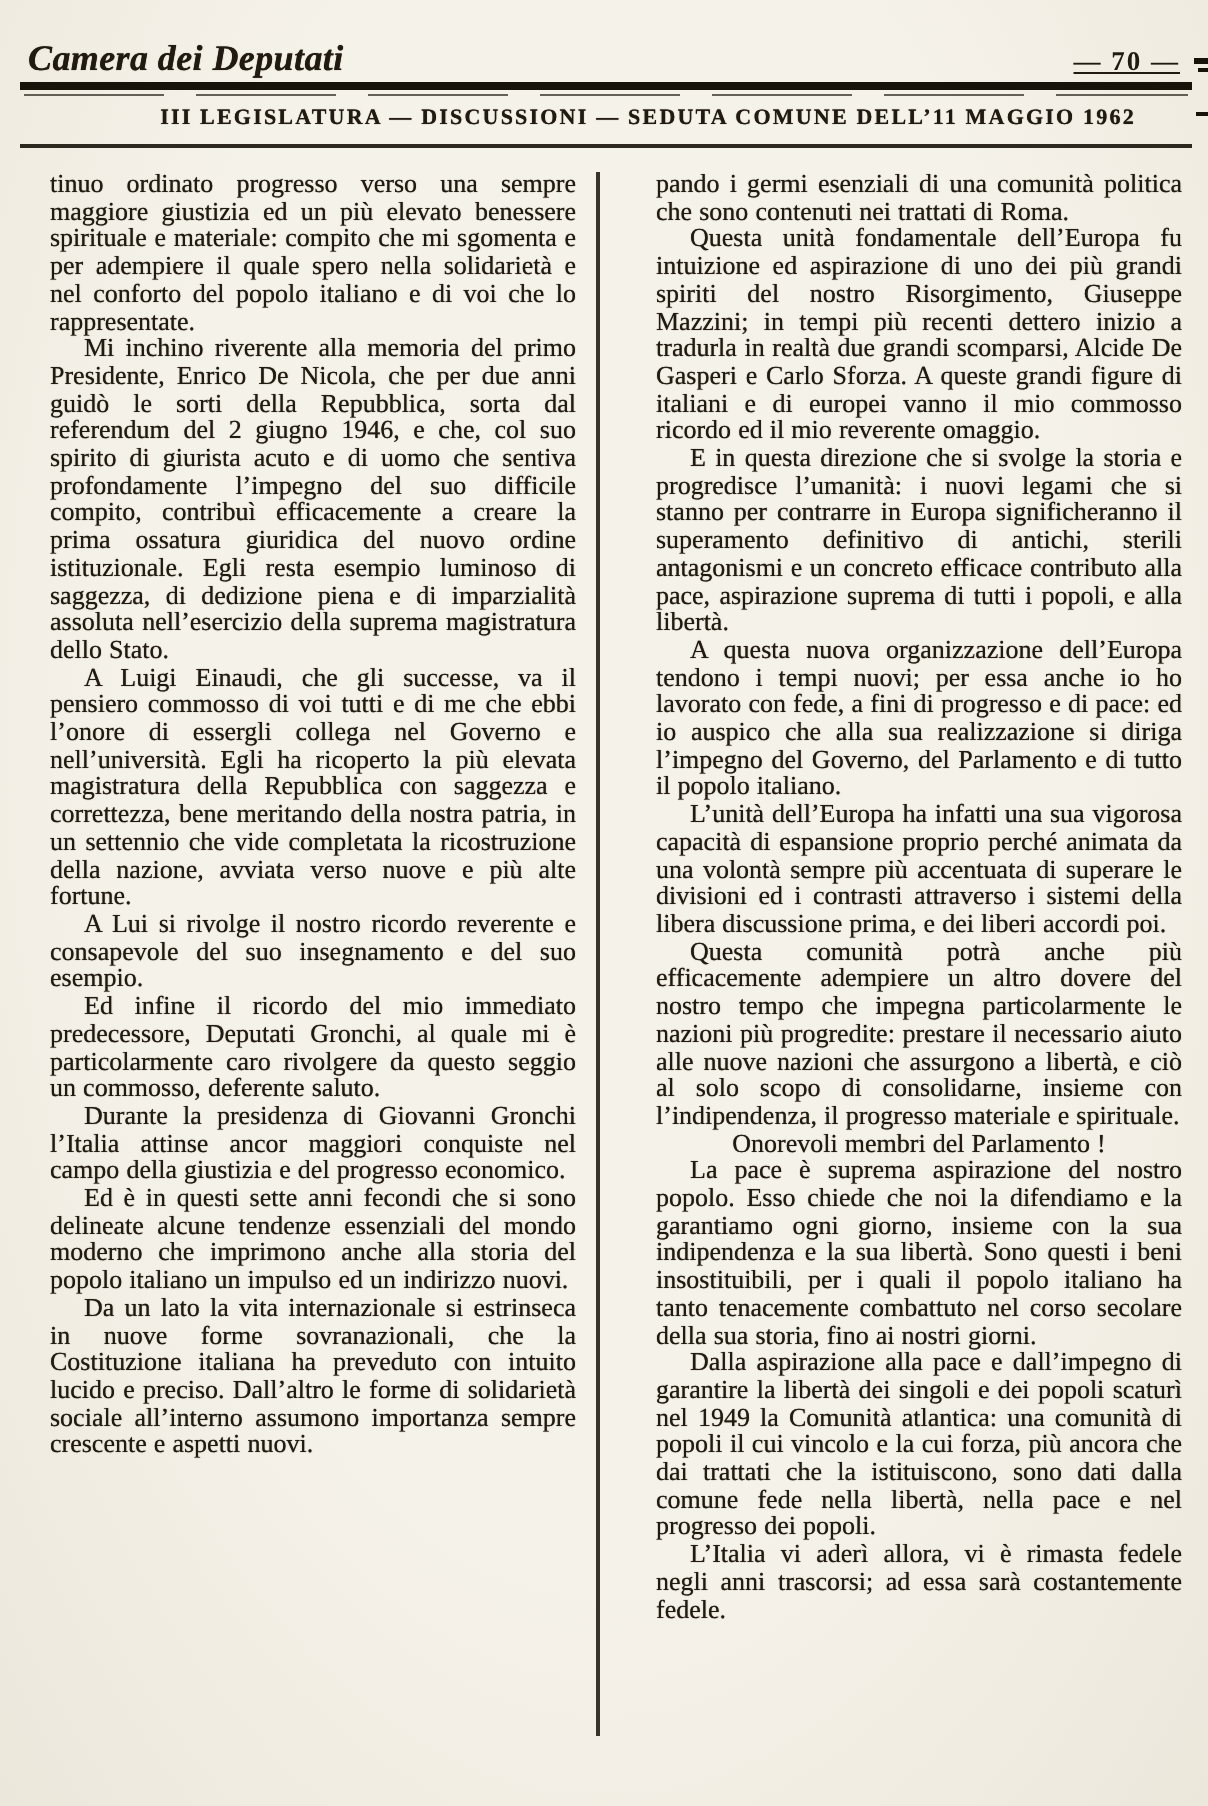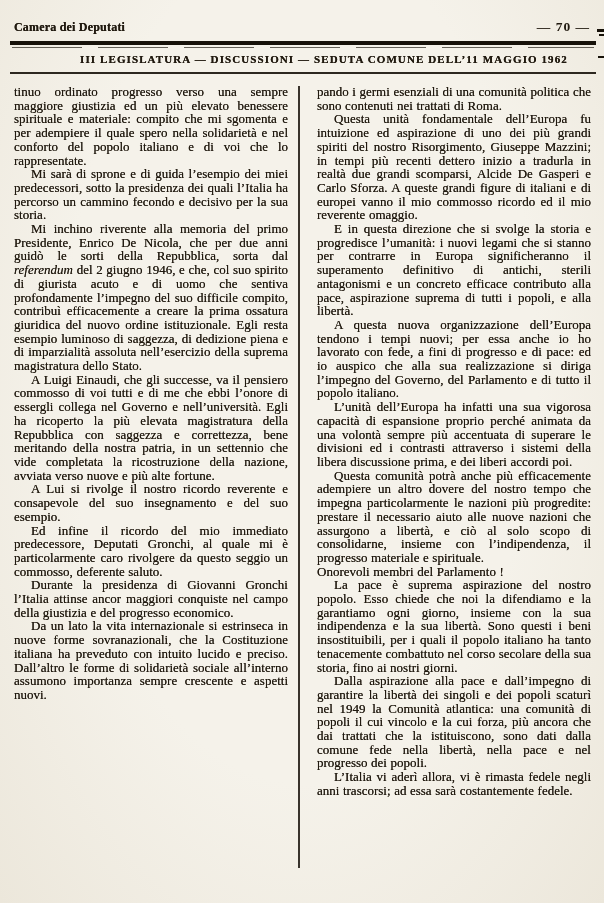--- a/index.html
+++ b/index.html
@@ -13,26 +13,26 @@
     color: var(--ink,#211a10);
     overflow:hidden;
   }
 
   
   .header {
     position:absolute; top:19px; left:14px; right:14px;
     display:flex; justify-content:space-between; align-items:baseline;
   }
   .running-title {
-    font-weight:bold; font-size:12px;
+    font-style:italic; font-weight:bold; font-size:18px;
     letter-spacing:0.2px; white-space:nowrap;
     text-shadow:0 0 0.4px var(--ink,#211a10);
   }
   .page-num {
-    font-size:13.5px; font-weight:bold; letter-spacing:1px; white-space:nowrap;
+    font-size:13.5px; font-weight:bold; letter-spacing:1px; white-space:nowrap;text-decoration:underline;
   }
   .rule-thick {
     position:absolute; top:41px; left:10px; right:8px; height:4px;
     background: var(--rule,#17120a);
   }
   .rule-thick::after {
     content:""; position:absolute; left:2px; right:2px; top:6px; height:1px;
     background: repeating-linear-gradient(90deg,
       var(--rule,#17120a) 0px, var(--rule,#17120a) 70px,
       transparent 70px, transparent 86px);
@@ -51,29 +51,29 @@
   }
 
   
   .columns {
     position:absolute; top:85px; left:14px; right:13px; bottom:10px;
     display:flex; gap:29px;
     font-size:13px; line-height:13.7px;
     text-align:justify;
     overflow:hidden;
   }
-  .col { flex:1 1 0; min-width:0; }
+  .col { flex:1 1 0; min-width:0;margin-left:11px; }
   .col p {
     margin:0;
     text-shadow:0 0 0.45px rgba(33,26,16,0.85);
     word-spacing:0.3px;
   }
   .col p.indent { text-indent:17px; }
-  .col p.center { text-indent:0; }
-  .em { font-style:italic; }
+  .col p.center { text-align:center; text-indent:0; }
+  .em { }
 
   .col-divider {
     position:absolute; left:298px; top:86px; height:782px; width:1.5px;
     background: var(--rule,#17120a); opacity:0.85;
   }
 
   
   .artifact-1 { position:absolute; right:0; top:29px; width:7px; height:3px; background:var(--rule,#17120a); }
   .artifact-2 { position:absolute; right:0; top:34px; width:5px; height:1.5px; background:var(--rule,#17120a); }
   .artifact-3 { position:absolute; right:0; top:56px; width:6px; height:2px; background:var(--rule,#17120a); }
@@ -90,26 +90,26 @@
 
   <div class="rule-thick"></div>
 
   <div class="session-line">III LEGISLATURA — DISCUSSIONI — SEDUTA COMUNE DELL’11 MAGGIO 1962</div>
 
   <div class="rule-thin"></div>
 
   <div class="columns">
     <div class="col">
         <p class=""><span>tinuo ordinato progresso verso una sempre maggiore giustizia ed un più elevato benessere spirituale e materiale: compito che mi sgomenta e per adempiere il quale spero nella solidarietà e nel conforto del popolo italiano e di voi che lo rappresentate.</span></p>
-        <p class="indent"><span>Mi sarà di sprone e di guida l’esempio dei miei predecessori, sotto la presidenza dei quali l’Italia ha percorso un cammino fecondo e decisivo per la sua storia.</span></p>
         <p class="indent"><span>Mi inchino riverente alla memoria del primo Presidente, Enrico De Nicola, che per due anni guidò le sorti della Repubblica, sorta dal </span><span class="em">referendum</span><span> del 2 giugno 1946, e che, col suo spirito di giurista acuto e di uomo che sentiva profondamente l’impegno del suo difficile compito, contribuì efficacemente a creare la prima ossatura giuridica del nuovo ordine istituzionale. Egli resta esempio luminoso di saggezza, di dedizione piena e di imparzialità assoluta nell’esercizio della suprema magistratura dello Stato.</span></p>
         <p class="indent"><span>A Luigi Einaudi, che gli successe, va il pensiero commosso di voi tutti e di me che ebbi l’onore di essergli collega nel Governo e nell’università. Egli ha ricoperto la più elevata magistratura della Repubblica con saggezza e correttezza, bene meritando della nostra patria, in un settennio che vide completata la ricostruzione della nazione, avviata verso nuove e più alte fortune.</span></p>
         <p class="indent"><span>A Lui si rivolge il nostro ricordo reverente e consapevole del suo insegnamento e del suo esempio.</span></p>
         <p class="indent"><span>Ed infine il ricordo del mio immediato predecessore, Deputati Gronchi, al quale mi è particolarmente caro rivolgere da questo seggio un commosso, deferente saluto.</span></p>
         <p class="indent"><span>Durante la presidenza di Giovanni Gronchi l’Italia attinse ancor maggiori conquiste nel campo della giustizia e del progresso economico.</span></p>
+        <p class="indent"><span>Ed è in questi sette anni fecondi che si sono delineate alcune tendenze essenziali del mondo moderno che imprimono anche alla storia del popolo italiano un impulso ed un indirizzo nuovi.</span></p>
         <p class="indent"><span>Da un lato la vita internazionale si estrinseca in nuove forme sovranazionali, che la Costituzione italiana ha preveduto con intuito lucido e preciso. Dall’altro le forme di solidarietà sociale all’interno assumono importanza sempre crescente e aspetti nuovi.</span></p>
       </div>
     <div class="col">
         <p class=""><span>pando i germi esenziali di una comunità politica che sono contenuti nei trattati di Roma.</span></p>
         <p class="indent"><span>Questa unità fondamentale dell’Europa fu intuizione ed aspirazione di uno dei più grandi spiriti del nostro Risorgimento, Giuseppe Mazzini; in tempi più recenti dettero inizio a tradurla in realtà due grandi scomparsi, Alcide De Gasperi e Carlo Sforza. A queste grandi figure di italiani e di europei vanno il mio commosso ricordo ed il mio reverente omaggio.</span></p>
         <p class="indent"><span>E in questa direzione che si svolge la storia e progredisce l’umanità: i nuovi legami che si stanno per contrarre in Europa significheranno il superamento definitivo di antichi, sterili antagonismi e un concreto efficace contributo alla pace, aspirazione suprema di tutti i popoli, e alla libertà.</span></p>
         <p class="indent"><span>A questa nuova organizzazione dell’Europa tendono i tempi nuovi; per essa anche io ho lavorato con fede, a fini di progresso e di pace: ed io auspico che alla sua realizzazione si diriga l’impegno del Governo, del Parlamento e di tutto il popolo italiano.</span></p>
         <p class="indent"><span>L’unità dell’Europa ha infatti una sua vigorosa capacità di espansione proprio perché animata da una volontà sempre più accentuata di superare le divisioni ed i contrasti attraverso i sistemi della libera discussione prima, e dei liberi accordi poi.</span></p>
         <p class="indent"><span>Questa comunità potrà anche più efficacemente adempiere un altro dovere del nostro tempo che impegna particolarmente le nazioni più progredite: prestare il necessario aiuto alle nuove nazioni che assurgono a libertà, e ciò al solo scopo di consolidarne, insieme con l’indipendenza, il progresso materiale e spirituale.</span></p>
         <p class=" center"><span>Onorevoli membri del Parlamento !</span></p>

